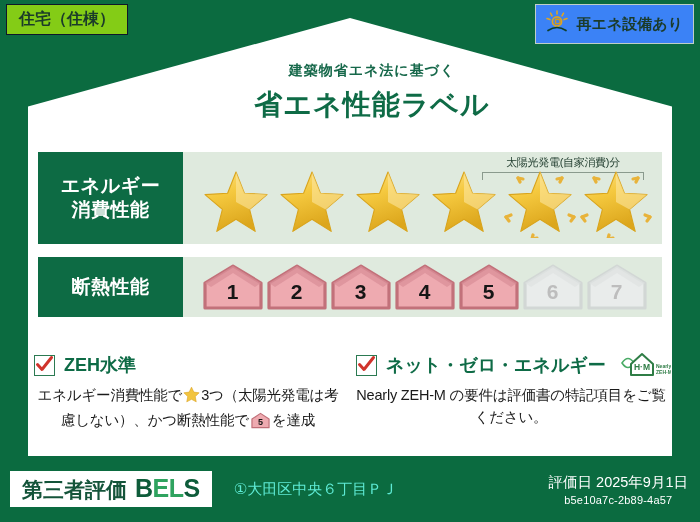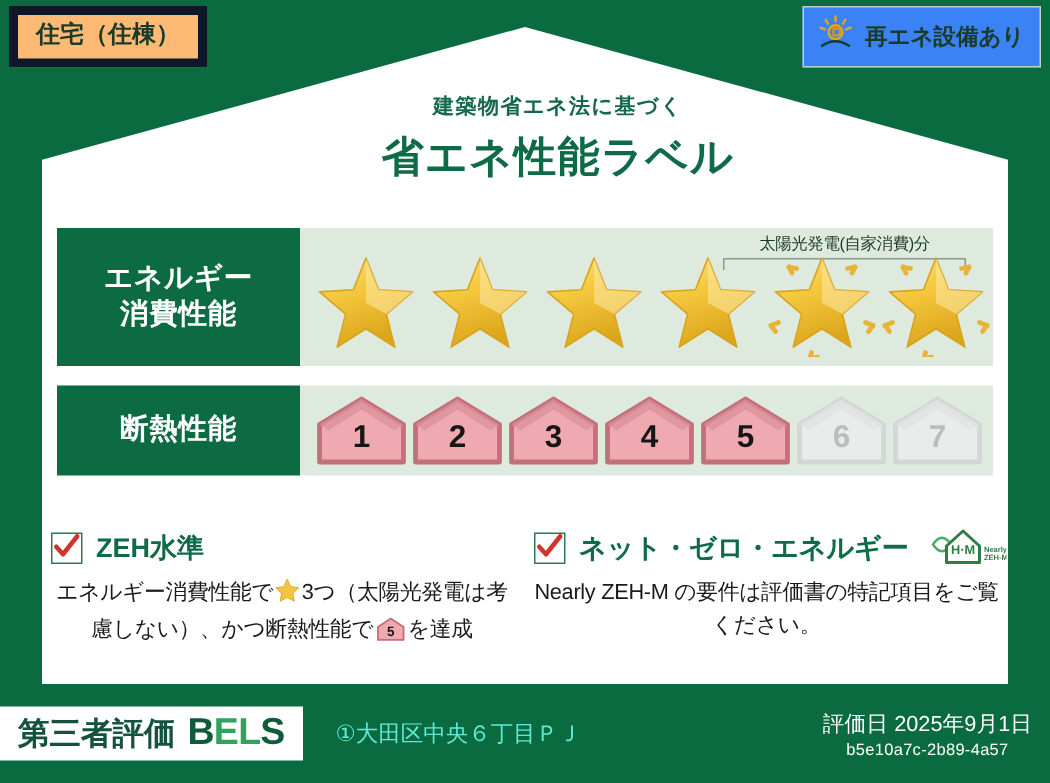--- a/index.html
+++ b/index.html
@@ -23,22 +23,22 @@
     background: #ffffff;
     clip-path: polygon(0% 20.2%, 50% 0%, 100% 20.2%, 100% 100%, 0% 100%);
     z-index: 1;
   }
 
   
   .tag-dwelling {
     position: absolute;
     left: 6px; top: 4px;
     z-index: 5;
-    background: #fdba74;
-    border: 6px solid #0f172a;
+    background: #84cc16;
+    border: 1px solid #0f172a;
     padding: 6px 12px 7px 12px;
     font-size: 16px;
     font-weight: bold;
     color: #1b3b2a;
     letter-spacing: 0px;
     line-height: 1;
   }
 
   
   .tag-renewable {
@@ -88,21 +88,21 @@
     width: 624px;
     z-index: 3;
   }
   .perf-row {
     display: flex;
     align-items: stretch;
   }
   .perf-row + .perf-row { margin-top: 13px; }
 
   .row-label {
-    width: 162px;
+    width: 145px;
     background: #0d6b44;
     color: #ffffff;
     font-size: 19px;
     font-weight: bold;
     display: flex;
     flex-direction: column;
     align-items: center;
     justify-content: center;
     line-height: 1.25;
     letter-spacing: 0.5px;
@@ -225,20 +225,21 @@
   
   .footer {
     position: absolute;
     left: 0; right: 0; bottom: 0;
     height: 66px;
     z-index: 4;
     display: flex;
     align-items: center;
   }
   .bels-box {
+    margin-left: 10px;
     background: #ffffff;
     padding: 5px 12px 6px 12px;
     display: flex;
     align-items: baseline;
     gap: 8px;
     line-height: 1;
   }
   .bels-jp {
     font-size: 21px;
     font-weight: bold;

